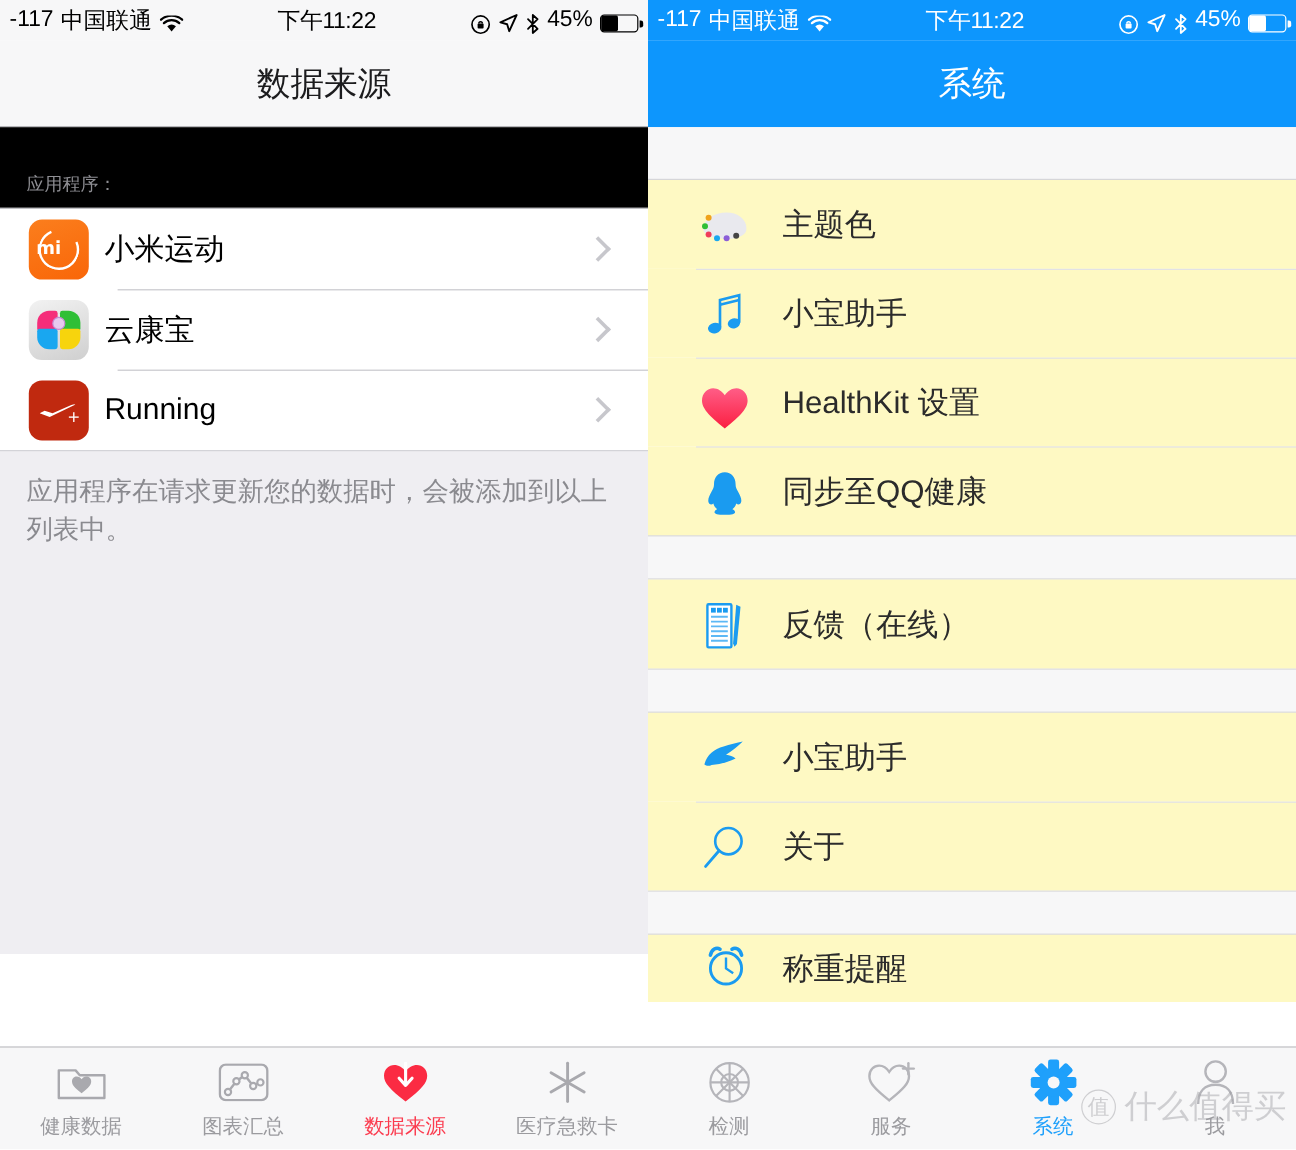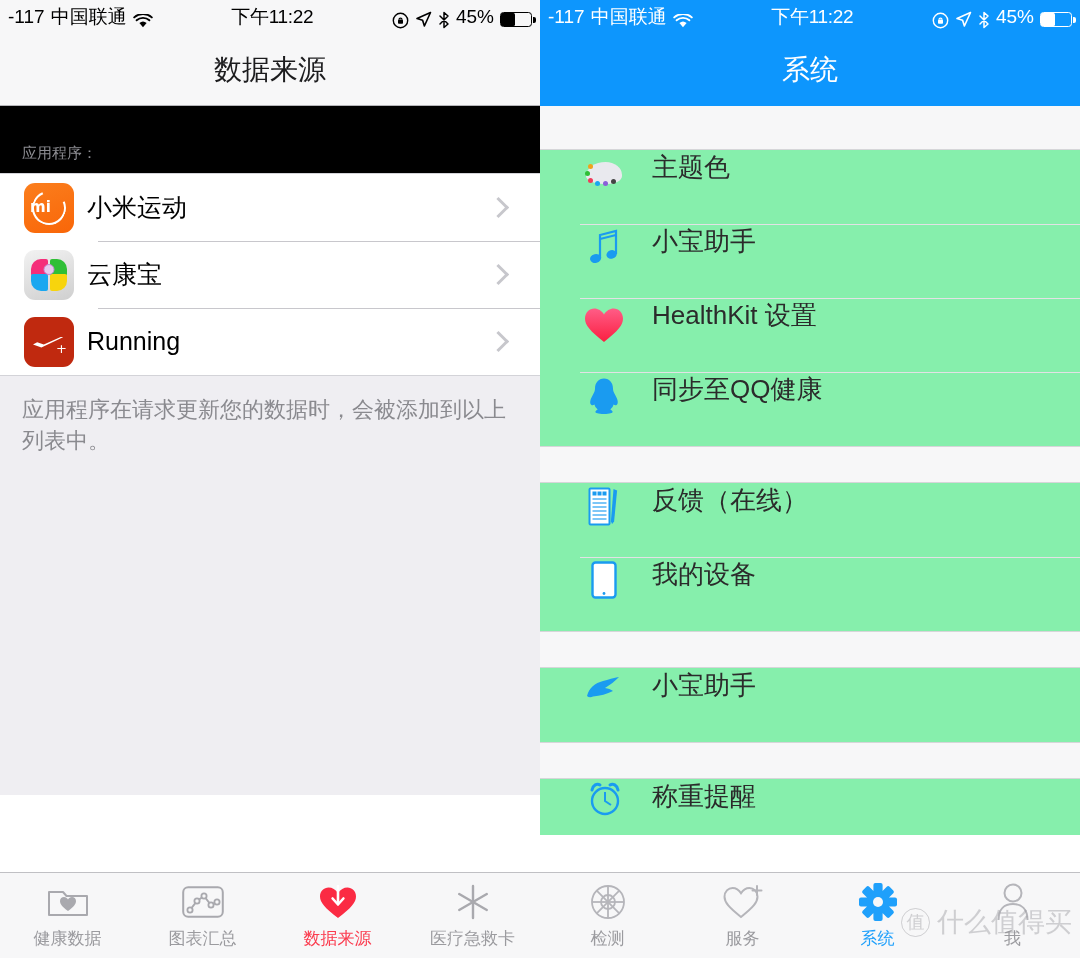--- a/index.html
+++ b/index.html
@@ -122,22 +122,22 @@
   .tab.active .tab-lbl { color: #fb3b4e; }
   .tab.active-blue .tab-lbl { color: #1fa0fb; }
 
   
   .right { background: #ffffff; }
   .right .statusbar { background: #0d96fd; }
   .r-gap { background: #f7f7f8; border-bottom: 1px solid #d6d6d9; }
   .r-gap.top { height: 44px; }
   .r-gap.mid { height: 37px; border-top: 1px solid #d6d6d9; }
   .r-row {
-    display: flex; height: 74px; padding-left: 40px; position: relative;
-    background: #86efac;
+    display: flex; align-items: center; height: 74px; padding-left: 40px; position: relative;
+    background: #fef9c3;
   }
   .r-row + .r-row::before {
     content: ""; position: absolute; left: 40px; right: 0; top: 0; height: 1px; background: #e2e2e5;
   }
   .r-ico { width: 48px; height: 44px; flex: none; position: relative; }
   .r-lbl { margin-left: 24px; font-size: 26px; color: #2b2b2b; font-weight: 300; }
 
   
   .ico-palette .blob {
     position: absolute; left: 6px; top: 12px; width: 36px; height: 22px;
@@ -429,43 +429,43 @@
                 <rect x="4.5" y="4.5" width="4" height="4"></rect>
                 <rect x="9.5" y="4.5" width="4" height="4"></rect>
                 <rect x="14.5" y="4.5" width="4" height="4"></rect>
               </g>
               <path d="M25.5 2 l3.6 1.6 l-3 31 l-2 2.4 l-1.2-2.8 Z" fill="#1a9bf0"></path>
             </svg>
         </div>
         <div class="r-lbl">反馈（在线）</div>
       </div>
 
-      <div class="r-row">
-        <div class="r-ico">
-          <svg class="ico-pad" width="26" height="38" viewBox="0 0 26 38">
-              <rect x="1.5" y="1.5" width="23" height="35" rx="3" fill="#fff" stroke="#1a9bf0" stroke-width="2.4"></rect>
-              <circle cx="13" cy="32.5" r="1.4" fill="#1a9bf0"></circle>
-            </svg>
-        </div>
-        <div class="r-lbl">我的设备</div>
-      </div>
     </div>
 
     <div class="r-gap mid"></div>
 
     <div>
       <div class="r-row">
         <div class="r-ico">
           <svg class="ico-hand" width="36" height="30" viewBox="0 0 36 30">
               <path d="M1 20 C3 12 9 7 17 5 C22 3.6 28 2 33 1 C29 5 24 9 19 12 c3 0.4 6 1.4 8 3 c-6 3-13 5-20 5.4 C5 21.6 2.6 21.4 1 20 Z" fill="#1a9bf0"></path>
             </svg>
         </div>
         <div class="r-lbl">小宝助手</div>
       </div>
 
+      <div class="r-row">
+        <div class="r-ico">
+          <svg class="ico-mag" width="36" height="38" viewBox="0 0 36 38">
+              <circle cx="21" cy="13" r="11" fill="none" stroke="#1a9bf0" stroke-width="2.2"></circle>
+              <path d="M13.2 21 L2 34" stroke="#1a9bf0" stroke-width="2.4" stroke-linecap="round"></path>
+            </svg>
+        </div>
+        <div class="r-lbl">关于</div>
+      </div>
     </div>
 
     <div class="r-gap mid"></div>
 
     <div>
       <div class="r-row r-partial">
         <div class="r-ico">
           <svg class="ico-clock" width="34" height="38" viewBox="0 0 34 38">
               <circle cx="17" cy="20" r="13" fill="none" stroke="#1a9bf0" stroke-width="2.4"></circle>
               <path d="M17 11 v9 l6 4" fill="none" stroke="#1a9bf0" stroke-width="2"></path>

